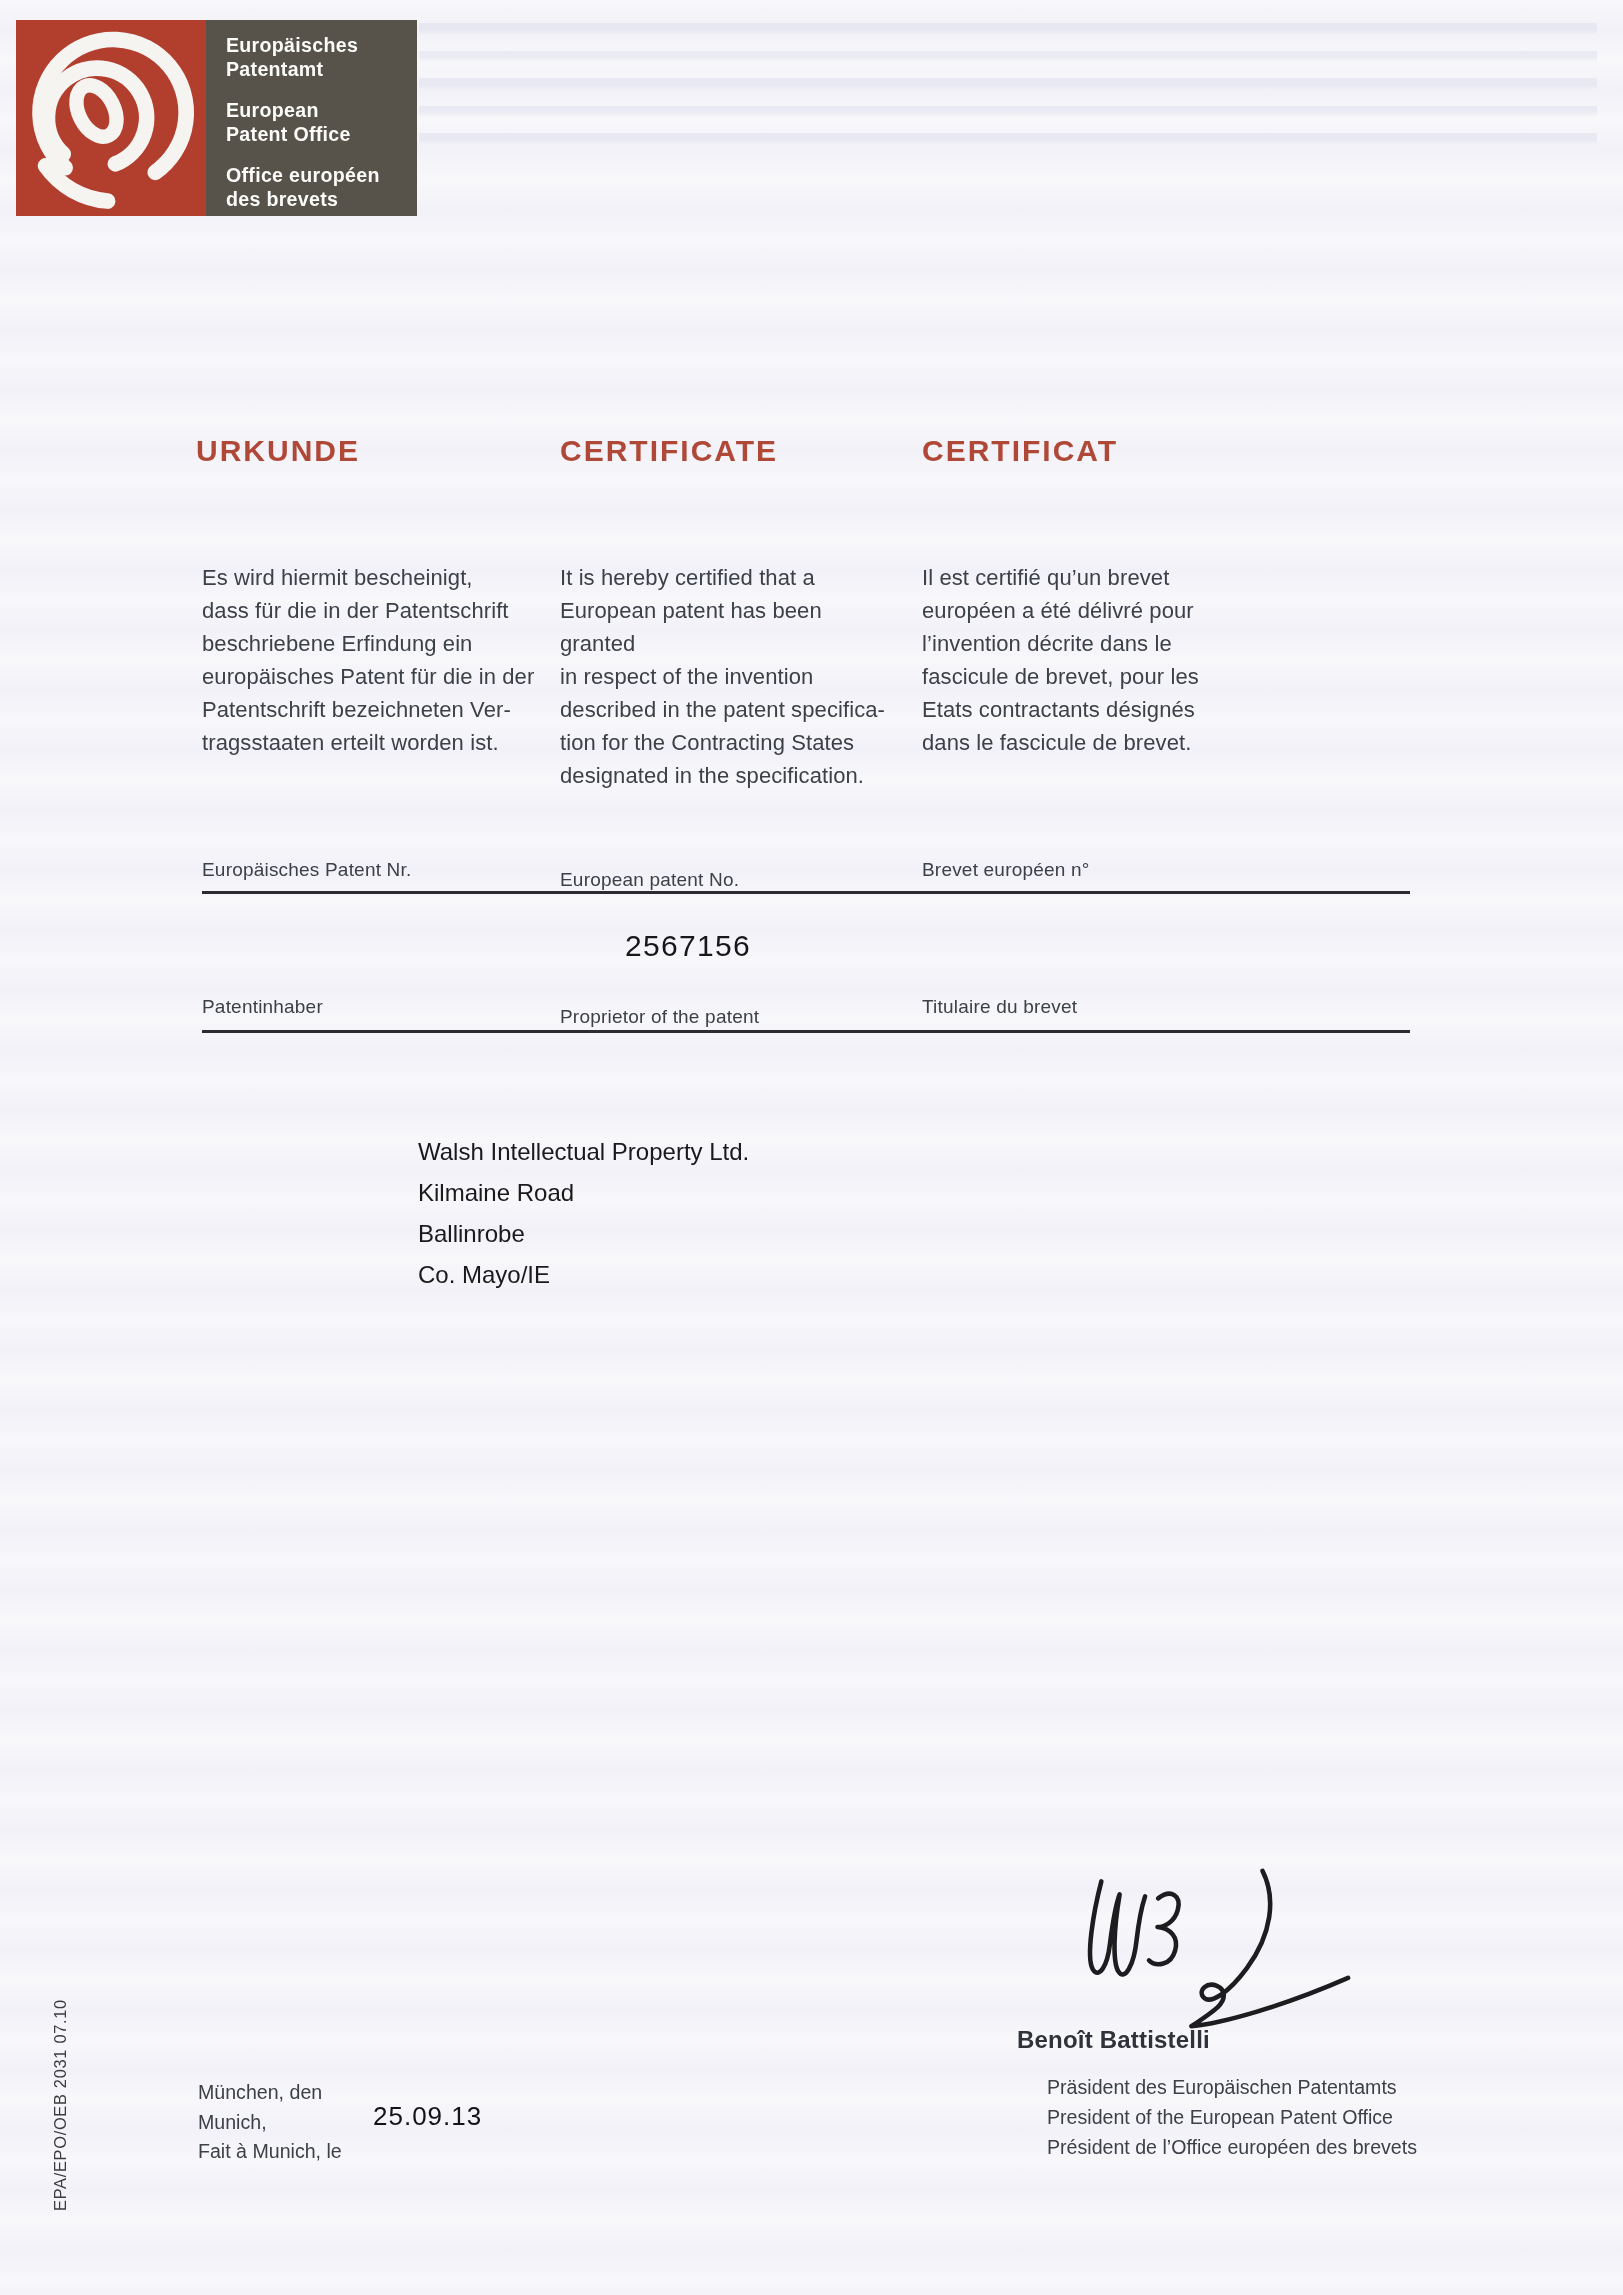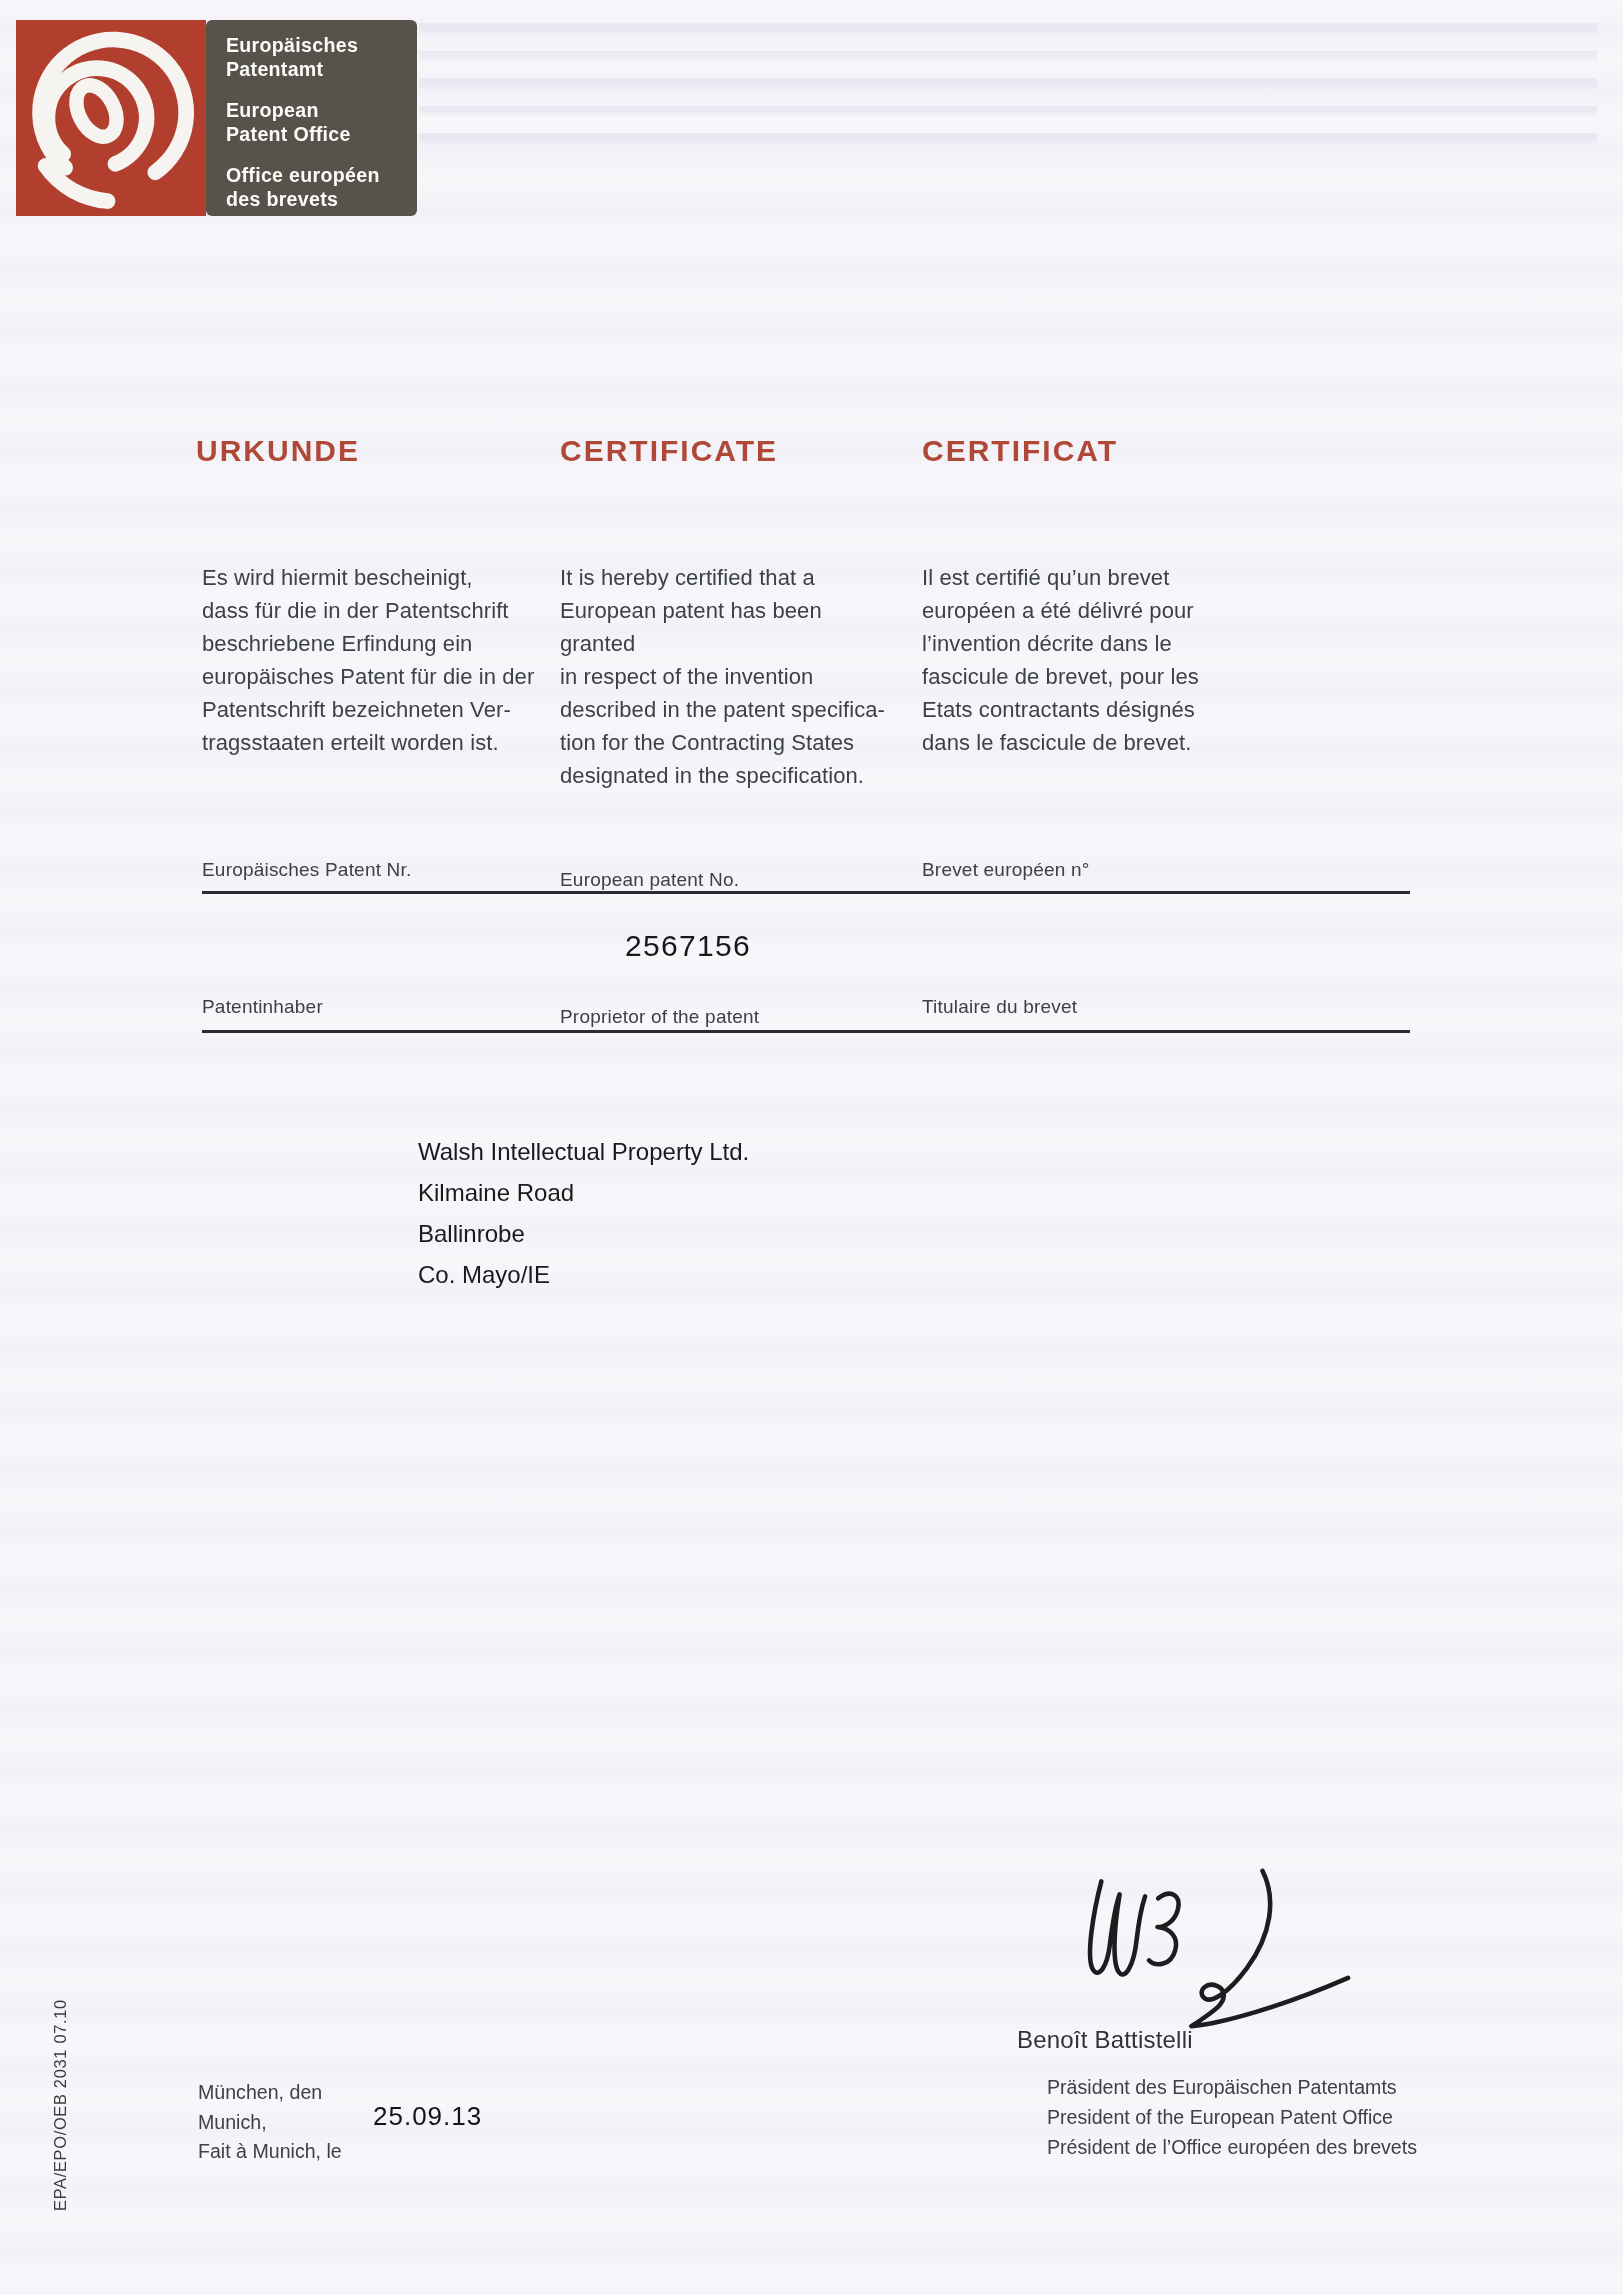--- a/index.html
+++ b/index.html
@@ -26,21 +26,21 @@
       rgba(219,219,236,0.45) 0px, rgba(219,219,236,0.45) 6.5px,
       rgba(248,248,251,0) 11.8px, rgba(248,248,251,0) 27.5px);
     filter:blur(0.7px);
     pointer-events:none;
   }
 
   
   .logo-block { position:absolute; left:16.4px; top:19.6px; height:196px; display:flex; }
   .logo-red { width:190px; height:196px; background:#b23e2d; position:relative; }
   .logo-red svg { position:absolute; left:9.2px; top:6.5px; }
-  .logo-gray { width:211px; height:196px; background:#57534b; padding:13px 0 0 19.6px;border-radius:6px; }
+  .logo-gray { width:211px; height:196px; background:#57534b; padding:13px 0 0 19.6px; }
   .org-name {
     font-weight:bold; font-size:19.6px; line-height:24px;
     color:#fbfbf9; white-space:pre-line; margin-bottom:17px;
     letter-spacing:0.3px;
   }
 
   
   .heading {
     position:absolute; top:434px;
     font-size:30px; font-weight:bold; letter-spacing:2px;
@@ -78,21 +78,21 @@
   }
   .issue-date {
     position:absolute; left:373px; top:2101px;
     font-size:26px; color:#141416; letter-spacing:1px; font-weight:500;
   }
 
   
   .signature { position:absolute; left:1067px; top:1867px; width:288px; height:171px; }
   .sig-name {
     position:absolute; left:1017px; top:2026px;
-    font-size:24px; font-weight:normal; color:#2f3239; letter-spacing:0.2px;
+    font-size:24px; font-weight:bold; color:#2f3239; letter-spacing:0.2px;
   }
   .sig-titles {
     position:absolute; left:1015px; top:2072px;
     font-size:19.6px; line-height:30px; color:#3c4047; white-space:pre-line;margin-left:32px;
   }
 
   
   .form-code {
     position:absolute; left:51px; top:2211px;
     transform:rotate(-90deg); transform-origin:0 0;

